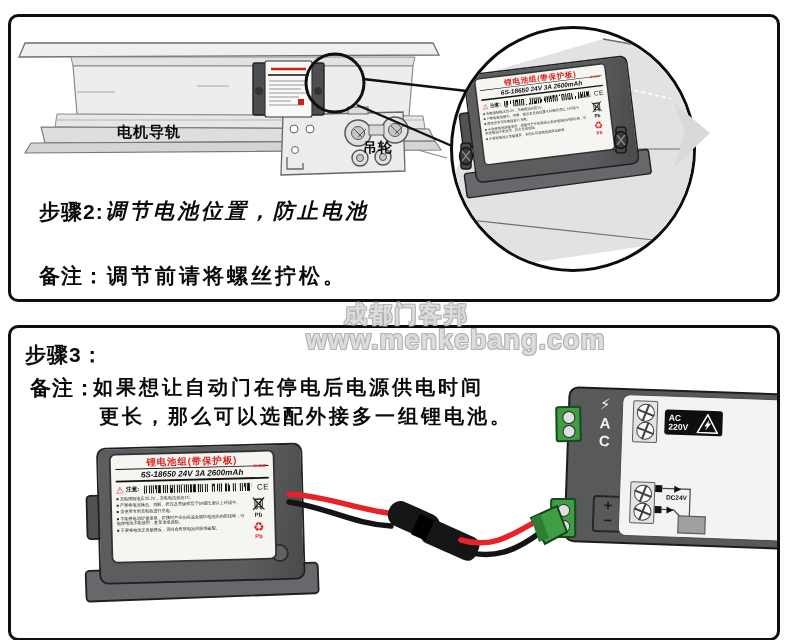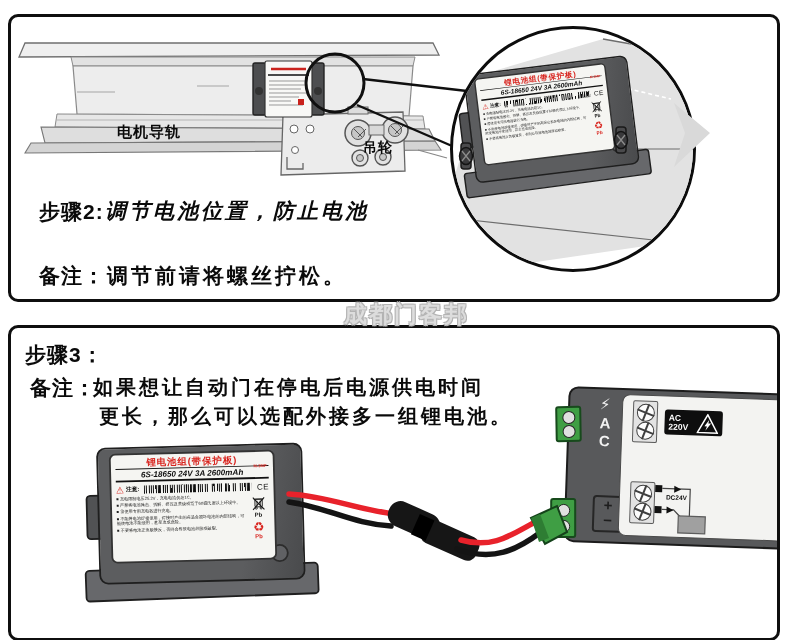--- a/index.html
+++ b/index.html
@@ -92,20 +92,21 @@
 
   .abs{position:absolute;}
   svg{display:block;}
 </style>
 </head>
 <body>
 
 <div class="page">
 
   <div class="watermark" id="wm1">成都门客邦</div>
+  <div class="watermark" id="wm2">www.menkebang.com</div>
 
   <section class="panel" id="panel-step2">
 
     <svg class="abs" style="left:0;top:0;" width="470" height="250" viewBox="0 0 470 250">
 
       <polygon points="14,26 422,26 428,38 8,40" fill="#efefef" stroke="#6f6f6f" stroke-width="1.3"></polygon>
       <polygon points="60,40 404,40 402,49 62,49" fill="#e2e2e2" stroke="#8a8a8a" stroke-width="1"></polygon>
 
       <polygon points="62,49 402,49 398,99 66,97" fill="#ededed" stroke="#8a8a8a" stroke-width="1.2"></polygon>
       <path d="M66,75 H104 M186,69 H218" stroke="#a5a5a5" stroke-width="1.2" fill="none"></path>

